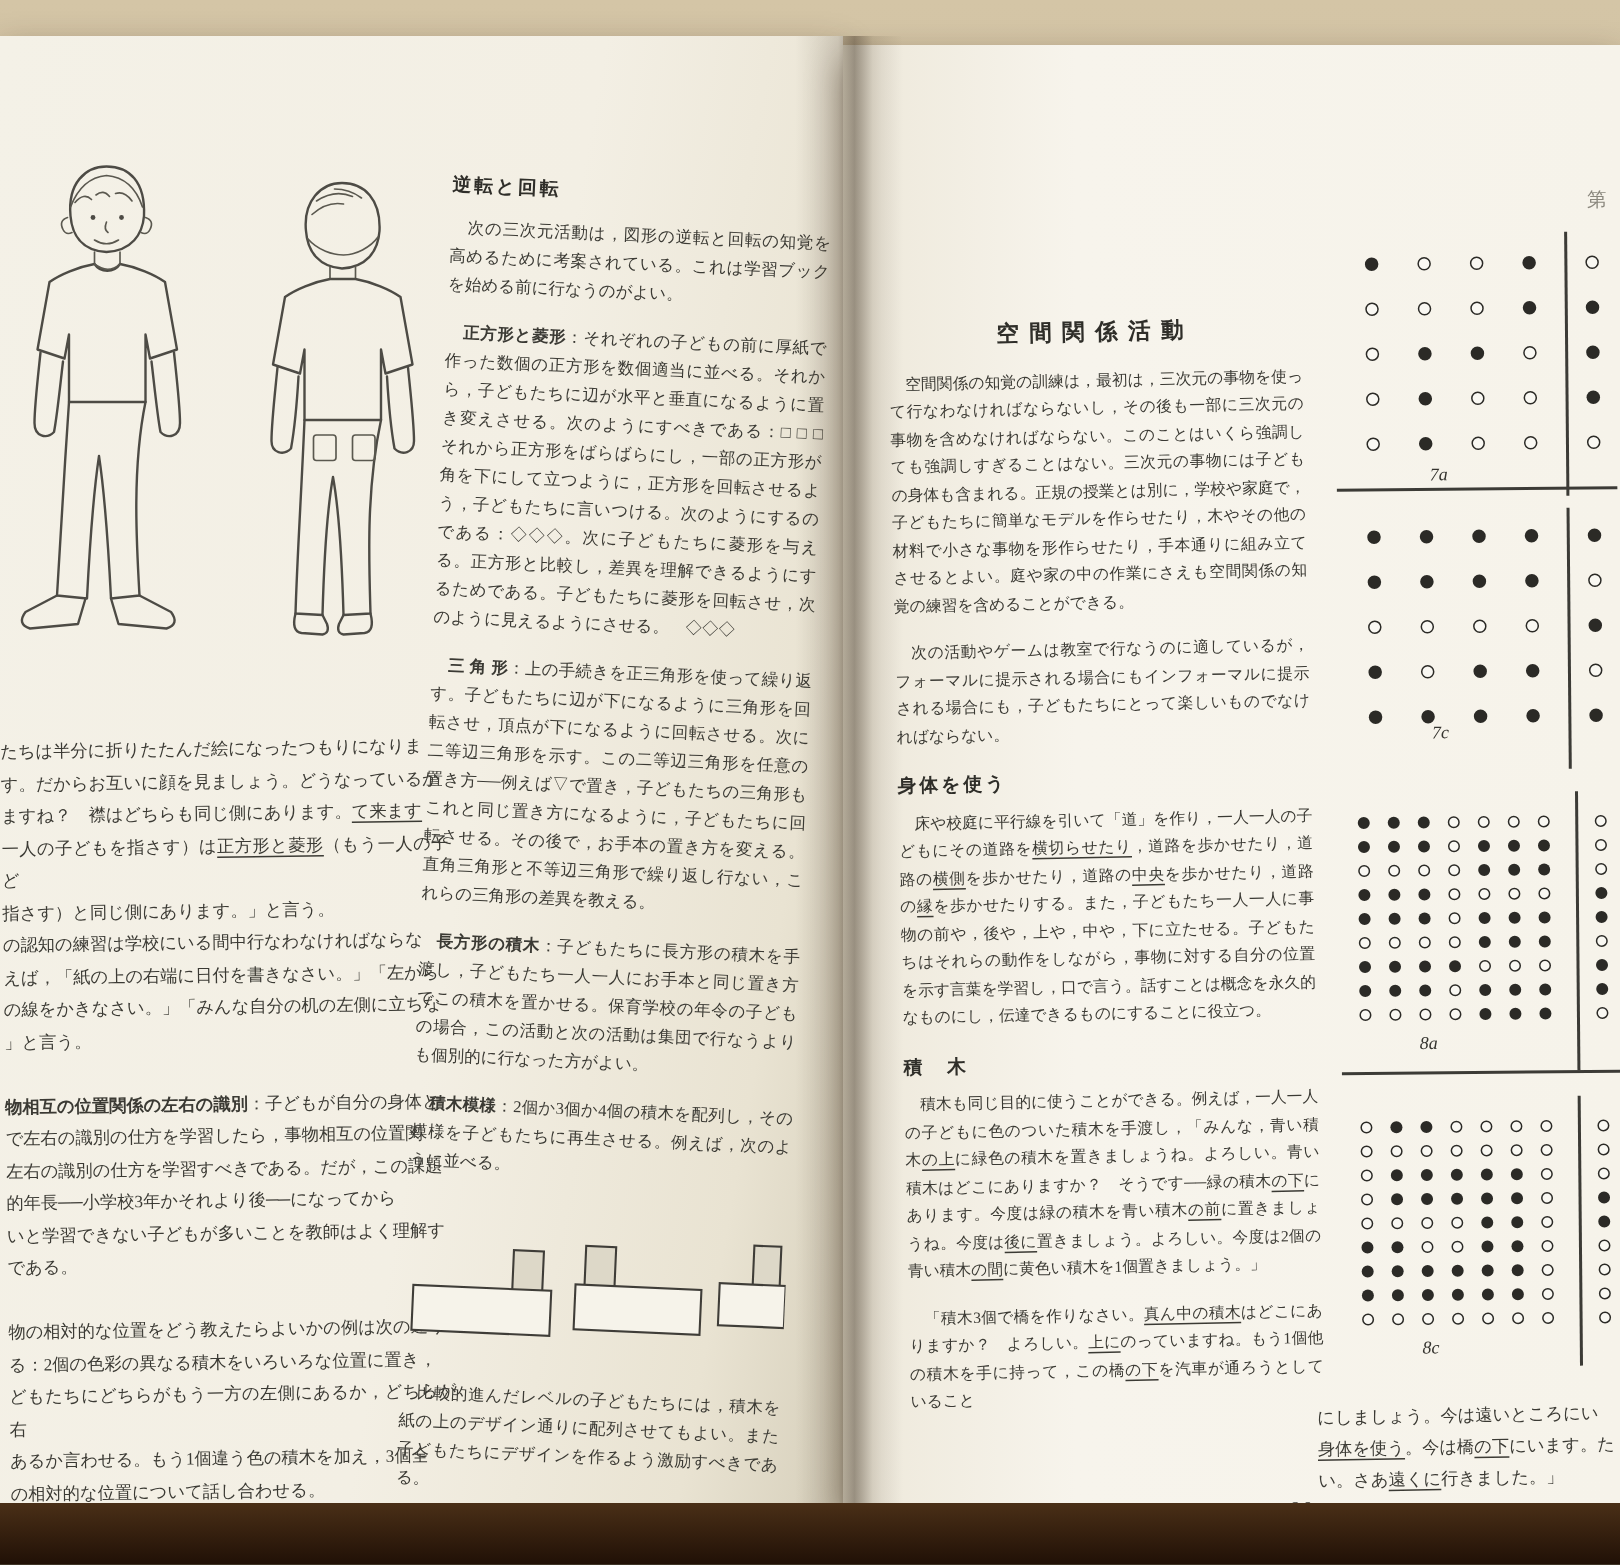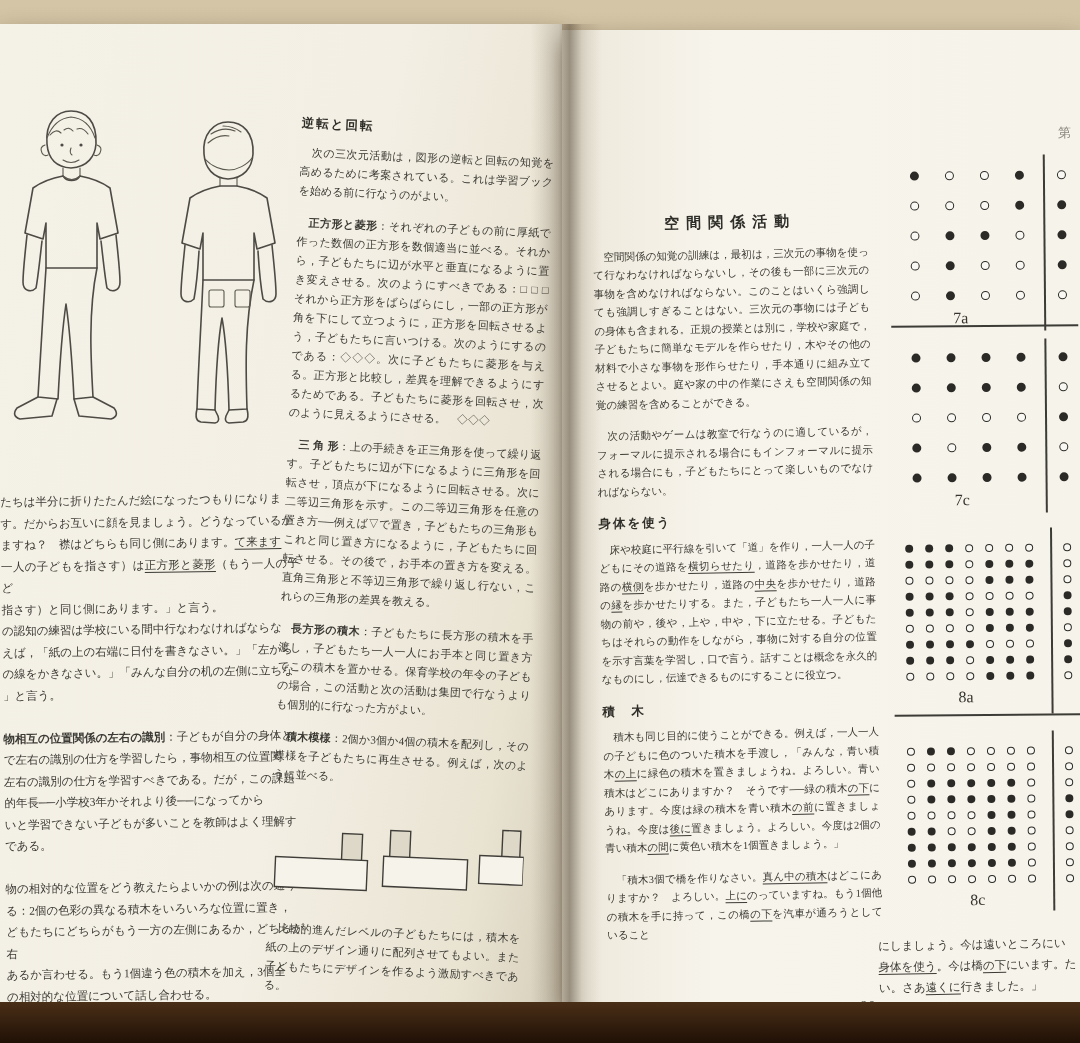--- a/index.html
+++ b/index.html
@@ -50,21 +50,21 @@
   .fig8.dotgrid{display:grid;grid-template-columns:repeat(7,8px);column-gap:12px;row-gap:8px;}
   .fig7.partial{display:grid;grid-template-columns:9px;row-gap:21px;}
   .fig8.partial{display:grid;grid-template-columns:8px;row-gap:8px;}
   .dot{border-radius:50%;box-sizing:border-box;}
   .fig7 .dot{width:9px;height:9px;}
   .fig8 .dot{width:8px;height:8px;}
   .dot.filled{background:#2b2a26;}
   .dot.open{border:1.6px solid #2b2a26;background:rgba(255,255,255,.4);}
   .vline{position:absolute;width:1.5px;background:#3c3b36;}
   .hline{position:absolute;left:0;width:187px;height:1.5px;background:#3c3b36;}
-  .figlabel{position:absolute;font-size:16px;color:#35342f;}
+  .figlabel{position:absolute;font-size:12px;color:#35342f;font-style:italic;}
   svg .stroke{fill:none;stroke:#4d4b45;stroke-width:1.6;stroke-linecap:round;stroke-linejoin:round;}
   svg .thin{fill:none;stroke:#5a584f;stroke-width:1.1;stroke-linecap:round;}
   svg .blockfill{fill:#f6f3ea;stroke:#3f3d38;stroke-width:1.4;}
   svg .blocktop{fill:#ddd8c8;stroke:#3f3d38;stroke-width:1.4;}
 </style>
 </head>
 <body>
 
 <div class="photo">
   <div class="book">
@@ -231,21 +231,21 @@
             <div class="dot filled"></div>
           </div>
         <div class="vline" style="left:153px;top:0;height:174px"></div>
         <div class="partial fig7" style="left:167px;top:14px">
             <div class="dot filled"></div>
             <div class="dot open"></div>
             <div class="dot filled"></div>
             <div class="dot open"></div>
             <div class="dot filled"></div>
           </div>
-        <div class="figlabel" style="left:62px;top:152px">7c</div>
+        <div class="figlabel" style="left:62px;top:142px">7c</div>
       </div>
       <div class="figblock" style="top:385px;height:188px">
         <div class="dotgrid fig8" style="left:12px;top:16px">
             <div class="dot filled"></div>
             <div class="dot filled"></div>
             <div class="dot filled"></div>
             <div class="dot open"></div>
             <div class="dot open"></div>
             <div class="dot open"></div>
             <div class="dot open"></div>
@@ -311,21 +311,21 @@
             <div class="dot open"></div>
             <div class="dot open"></div>
             <div class="dot open"></div>
             <div class="dot filled"></div>
             <div class="dot filled"></div>
             <div class="dot open"></div>
             <div class="dot filled"></div>
             <div class="dot filled"></div>
             <div class="dot open"></div>
           </div>
-        <div class="figlabel" style="left:64px;top:160px">8a</div>
+        <div class="figlabel" style="left:52px;top:160px">8a</div>
       </div>
       <div class="hline" style="top:571px"></div>
       <div class="figblock" style="top:592px;height:176px">
         <div class="dotgrid fig8" style="left:12px;top:12px">
             <div class="dot open"></div>
             <div class="dot filled"></div>
             <div class="dot filled"></div>
             <div class="dot open"></div>
             <div class="dot open"></div>
             <div class="dot open"></div>
@@ -392,21 +392,21 @@
             <div class="dot open"></div>
             <div class="dot open"></div>
             <div class="dot open"></div>
             <div class="dot filled"></div>
             <div class="dot filled"></div>
             <div class="dot open"></div>
             <div class="dot open"></div>
             <div class="dot open"></div>
             <div class="dot open"></div>
           </div>
-        <div class="figlabel" style="left:74px;top:156px">8c</div>
+        <div class="figlabel" style="left:52px;top:156px">8c</div>
       </div>
     </div>
 
     <div class="corner-mark">第</div>
     <div class="pagenum pagenum-right">— 29 —</div>
 
     <div class="gutter"></div>
   </div>
   <div class="table-surface"></div>
 </div>

